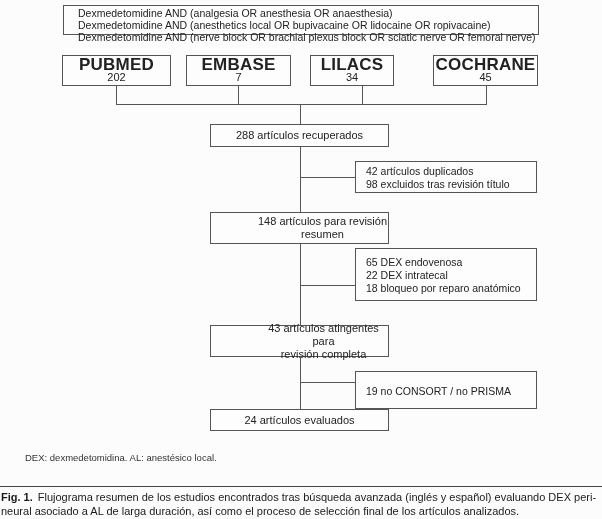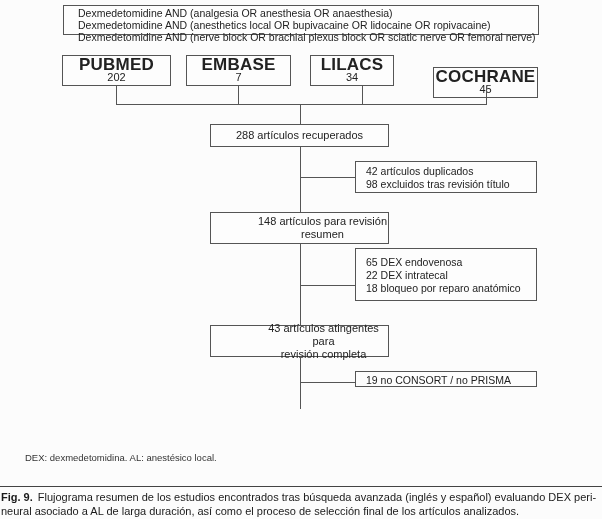--- a/index.html
+++ b/index.html
@@ -91,21 +91,21 @@
     <div class="db-count">202</div>
   </div>
   <div class="box db-box" style="left:186px; width:105px;">
     <div class="db-name">EMBASE</div>
     <div class="db-count">7</div>
   </div>
   <div class="box db-box" style="left:310px; width:84px;">
     <div class="db-name">LILACS</div>
     <div class="db-count">34</div>
   </div>
-  <div class="box db-box" style="left:433px; width:105px;margin-top:12px;">
+  <div class="box db-box" style="left:433px; width:105px;">
     <div class="db-name">COCHRANE</div>
     <div class="db-count">45</div>
   </div>
 
   <div class="line" style="left:116px; top:86px; width:1px; height:18px;"></div>
   <div class="line" style="left:238px; top:86px; width:1px; height:18px;"></div>
   <div class="line" style="left:362px; top:86px; width:1px; height:18px;"></div>
   <div class="line" style="left:486px; top:86px; width:1px; height:18px;"></div>
   <div class="line" style="left:116px; top:104px; width:371px; height:1px;"></div>
   <div class="line" style="left:300px; top:104px; width:1px; height:20px;"></div>
@@ -137,28 +137,31 @@
   </div>
 
   <div class="box main-box" style="top:325px; height:32px;padding-left:48px;">
     <div>43 artículos atingentes para</div>
     <div>revisión completa</div>
   </div>
 
   <div class="line" style="left:300px; top:357px; width:1px; height:52px;"></div>
   <div class="line" style="left:300px; top:382px; width:55px; height:1px;"></div>
 
-  <div class="box side-box" style="top:371px; height:16px;">
+  <div class="box side-box" style="top:371px; height:38px;">
     <div>19 no CONSORT / no PRISMA</div>
   </div>
 
+  <div class="box main-box" style="top:409px; height:22px;">
+    <div>24 artículos evaluados</div>
+  </div>
 
   <div class="footnote">DEX: dexmedetomidina. AL: anestésico local.</div>
 
   <div class="separator"></div>
   <div class="caption">
     <div>
-      <span class="cap-label">Fig. 9.</span><span>Flujograma resumen de los estudios encontrados tras búsqueda avanzada (inglés y español) evaluando DEX peri-</span>
+      <span class="cap-label">Fig. 1.</span><span>Flujograma resumen de los estudios encontrados tras búsqueda avanzada (inglés y español) evaluando DEX peri-</span>
     </div>
     <div>neural asociado a AL de larga duración, así como el proceso de selección final de los artículos analizados.</div>
   </div>
 
 </div>
 
 </body></html>

